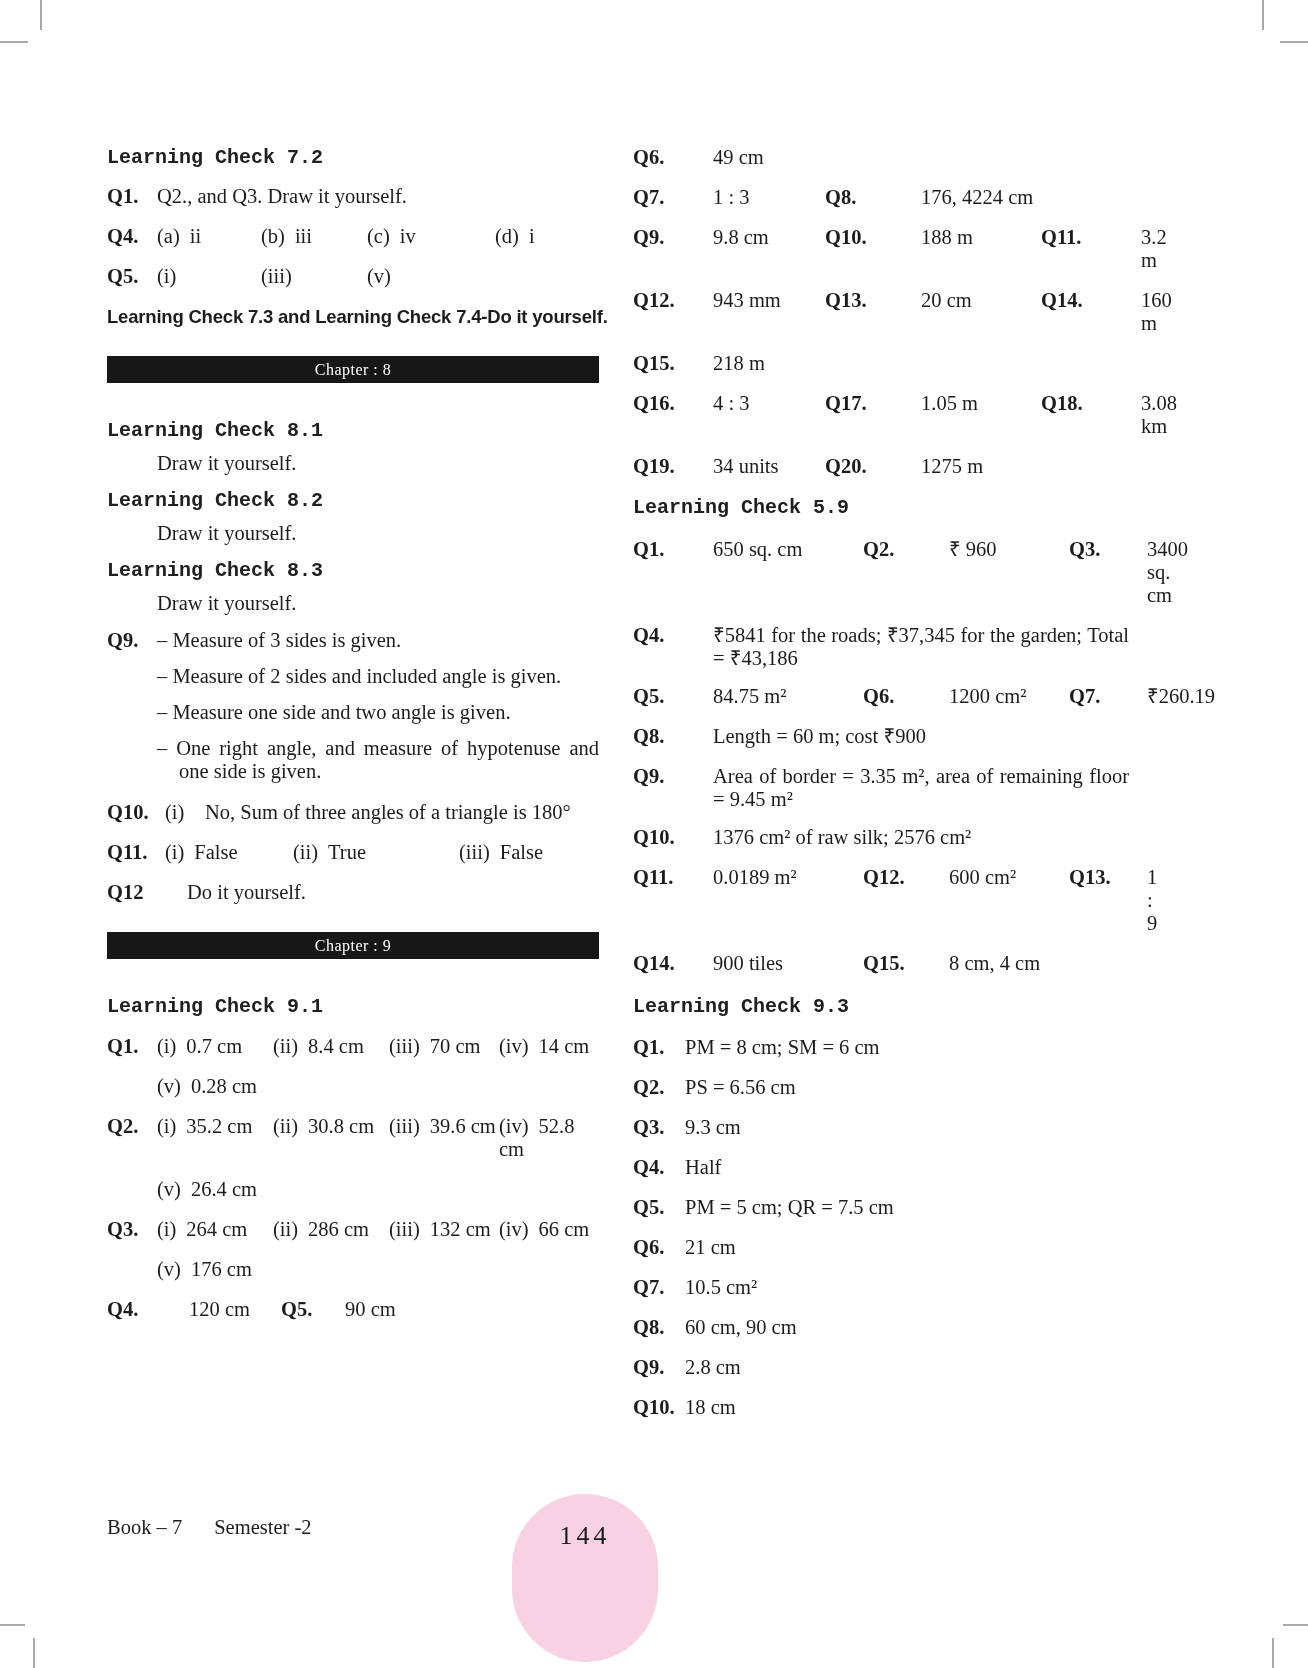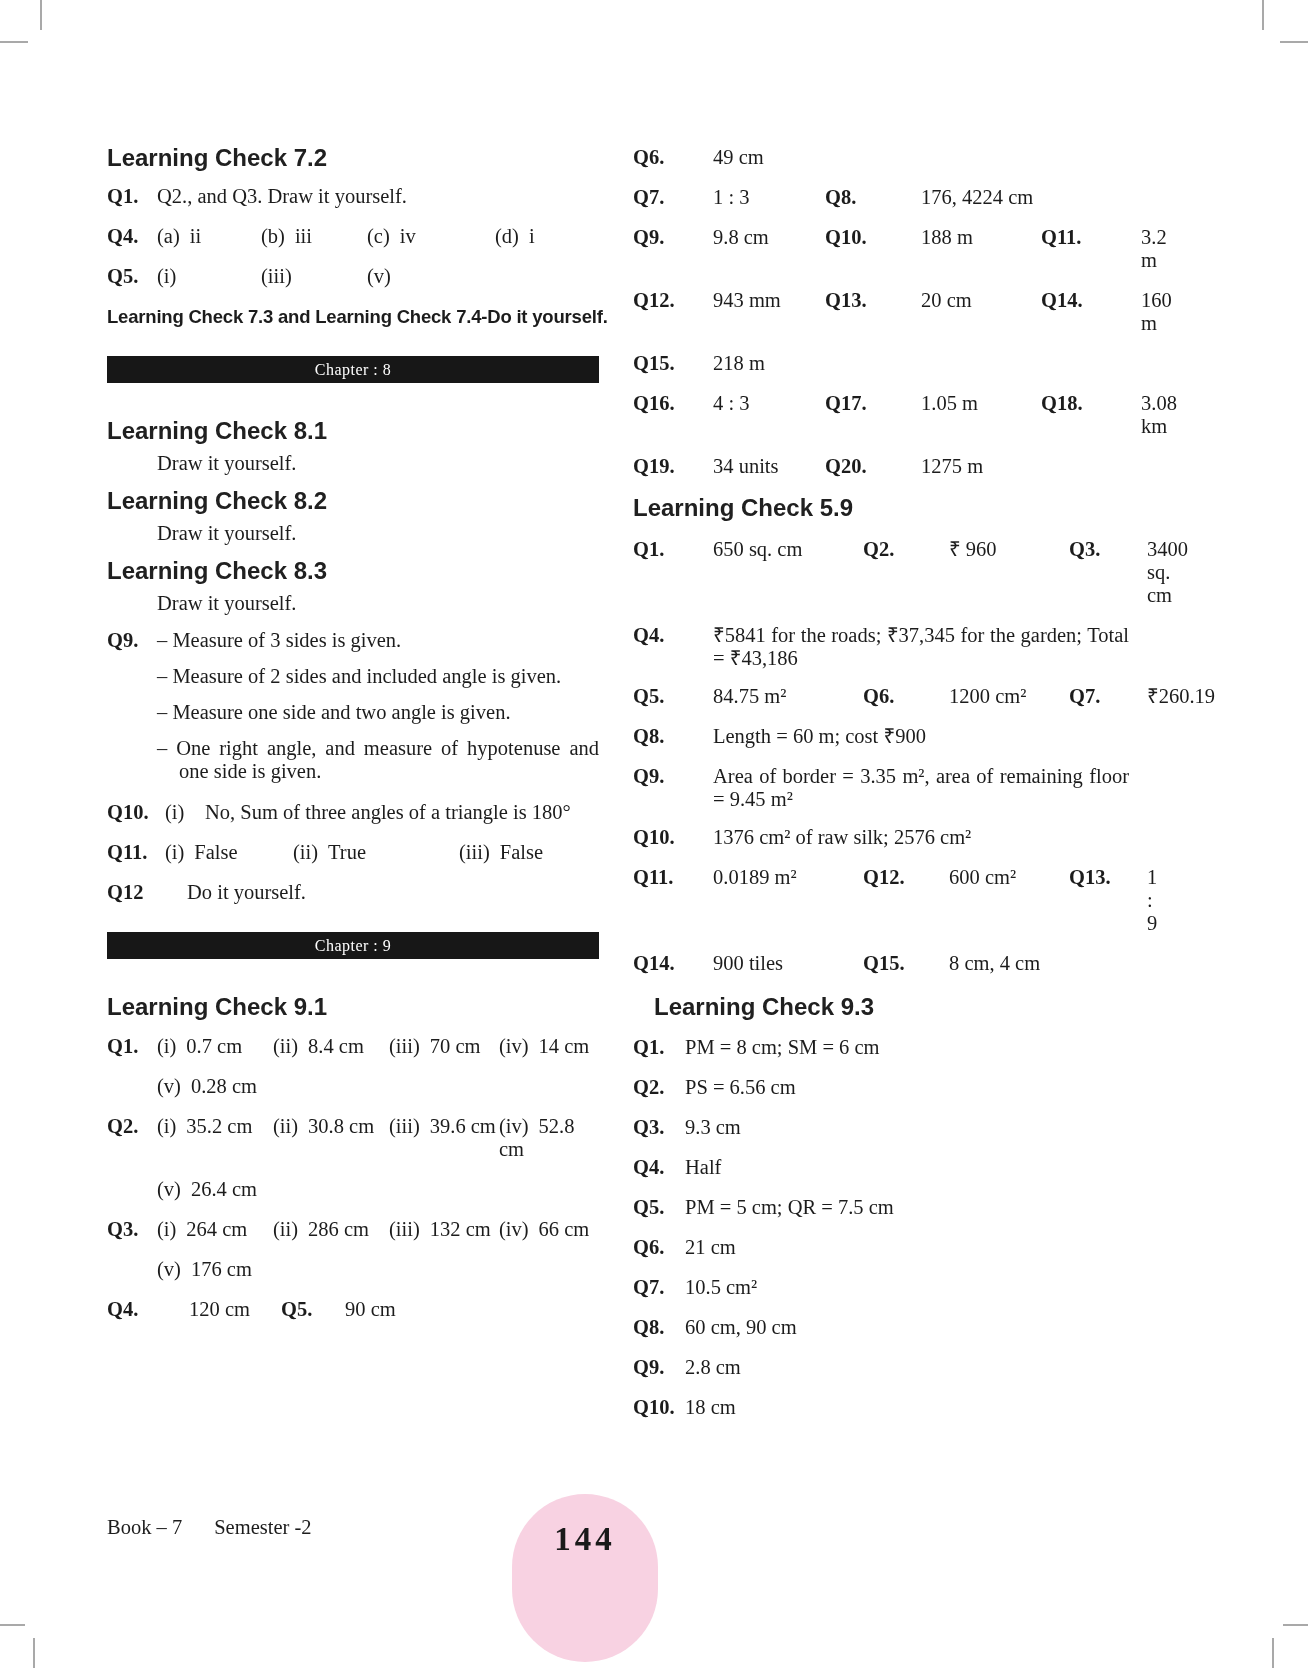--- a/index.html
+++ b/index.html
@@ -6,22 +6,22 @@
   body {
     width:1308px; height:1668px; position:relative; overflow:hidden;
     background:#ffffff; color:#1c1c1c;
     font-family:"Liberation Serif", serif;
   }
   .col { position:absolute; top:146px; font-size:20.5px; line-height:23px; }
   .col-left  { left:107px; width:492px; }
   .col-right { left:633px; width:496px; }
 
   .lc-title {
-    font-family:Liberation Sans, sans-serif; font-weight:700;
-    font-size:24px; line-height:24px; margin:0 0 15px 0; color:#202020;
+    font-family:Liberation Mono, monospace; font-weight:700;
+    font-size:20px; line-height:24px; margin:0 0 15px 0; color:#202020;
   }
   .lc-note {
     font-family:"Liberation Sans", sans-serif; font-weight:700;
     font-size:18.5px; letter-spacing:-0.2px; margin:12px 0 0 0; white-space:nowrap;
   }
   .chapter-bar {
     background:#171717; color:#ffffff; text-align:center;
     font-size:16px; line-height:27px; height:27px; margin:28px 0 36px 0;
     letter-spacing:0.5px;
   }
@@ -58,22 +58,22 @@
   
   .footer-info {
     position:absolute; left:107px; top:1516px; font-size:20.5px;
     display:flex; gap:32px;text-align:right;
   }
   .page-pill {
     position:absolute; left:512px; top:1494px; width:146px; height:168px;
     background:#f8d2e2; border-radius:80px; text-align:center;
   }
   .page-pill .num {
-    display:inline-block; margin-top:27px; font-weight:700;
-    font-size:33px; letter-spacing:4px; color:#1a1a1a;
+    display:inline-block; margin-top:27px; font-weight:400;
+    font-size:26px; letter-spacing:4px; color:#1a1a1a;
   }
 
   
   .crop { position:absolute; background:#a9a9a9; }
   .crop.h { height:2px; width:28px; }
   .crop.v { width:2px; height:30px; }
 </style>
 </head>
 <body>
 
@@ -303,21 +303,21 @@
     <span>1 : 9</span>
   </div>
 
   <div class="grid g-92b row" style="margin-bottom:12px;">
     <span class="qlabel">Q14.</span>
     <span>900 tiles</span>
     <span class="qlabel">Q15.</span>
     <span>8 cm, 4 cm</span>
   </div>
 
-  <div class="lc-title" style="margin-top:20px; margin-bottom:17px;margin-left:21px;">Learning Check 9.3</div>
+  <div class="lc-title" style="margin-top:20px; margin-bottom:17px;">Learning Check 9.3</div>
 
   <div class="grid g-93 row">
     <span class="qlabel">Q1.</span>
     <span>PM = 8 cm; SM = 6 cm</span>
   </div>
   <div class="grid g-93 row">
     <span class="qlabel">Q2.</span>
     <span>PS = 6.56 cm</span>
   </div>
   <div class="grid g-93 row">

